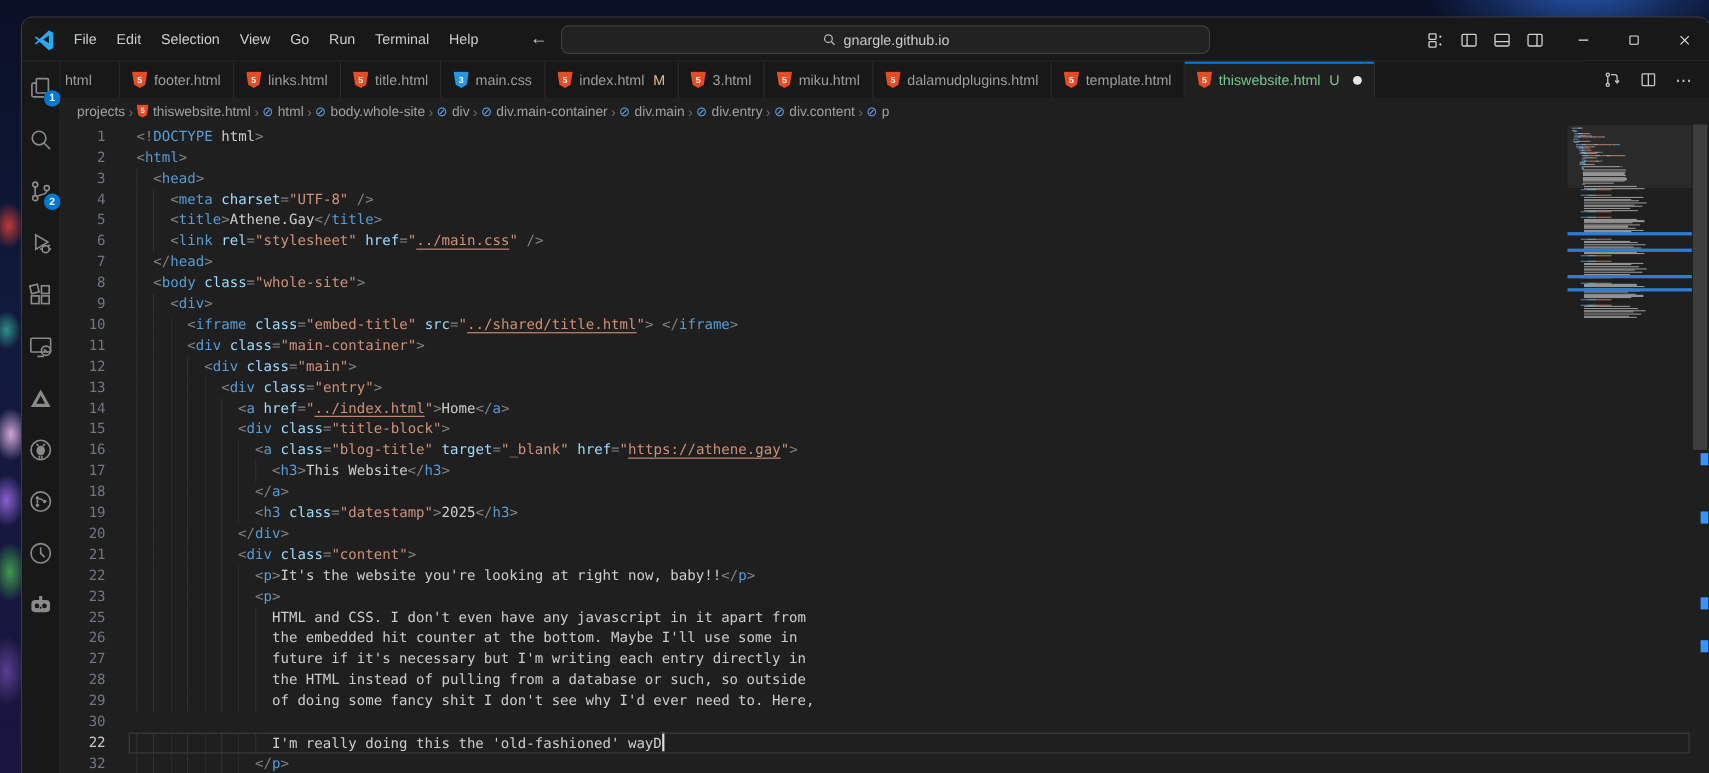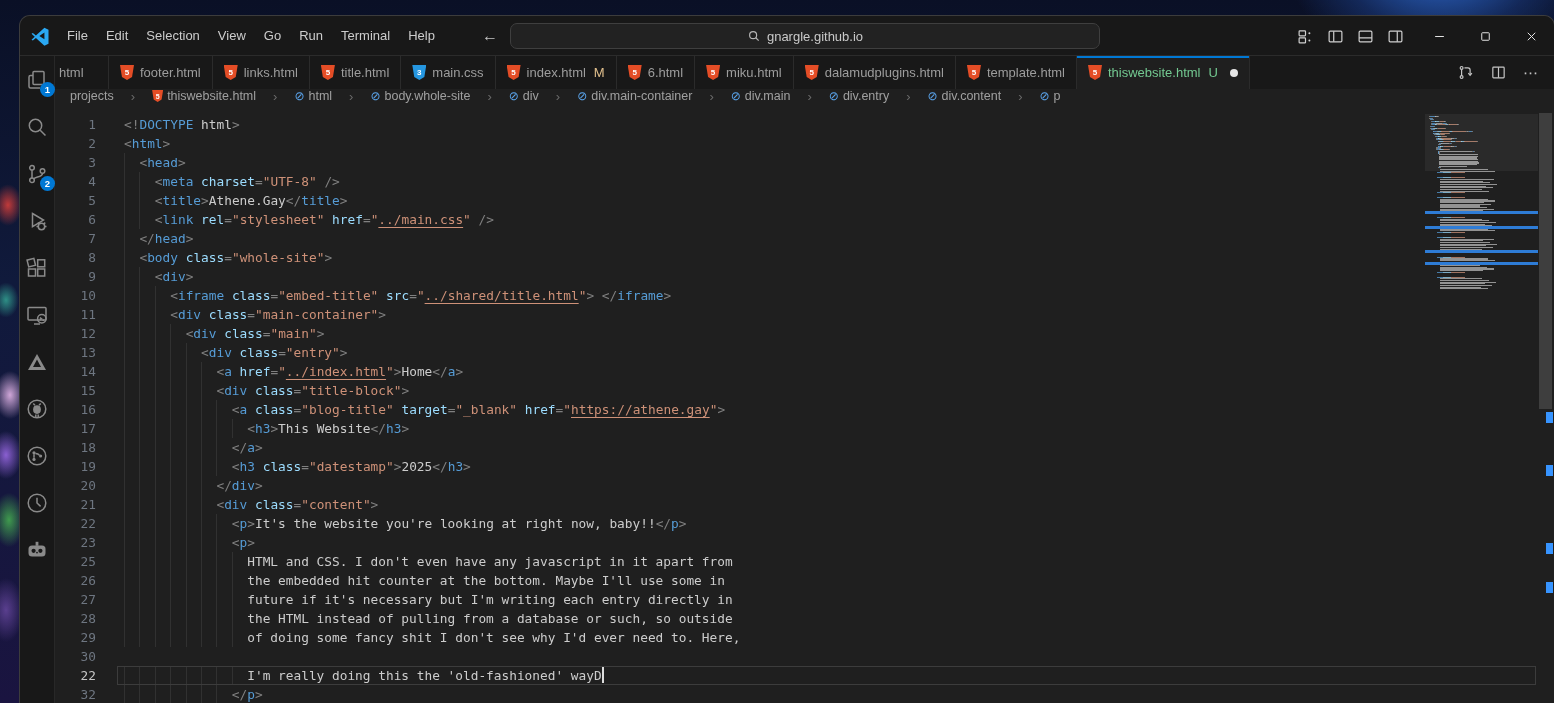--- a/index.html
+++ b/index.html
@@ -62,21 +62,21 @@
     clip-path:polygon(0 0,100% 0,86% 80%,50% 100%,14% 80%); color:#fff; font-size:8px; font-weight:bold; }
   .shield-html{ background:#e44d26; }
   .shield-css{ background:#2596e0; }
   .tab-badge-m{ color:#e2c08d; margin-left:2px; }
   .tab-badge-u{ color:#73c991; margin-left:2px; }
   .dirty-dot{ width:8px; height:8px; border-radius:50%; background:#e6e6e6; margin-left:6px; }
   .editor-actions{ margin-left:auto; display:flex; align-items:center; gap:16px; padding:0 15px; color:#c5c5c5; background:#181818; }
   .editor-actions .ea{ width:17px; height:17px; }
   .editor-actions .more{ font-size:15px; letter-spacing:1px; color:#c5c5c5; }
   
-  .breadcrumb{ height:24px; flex:none; display:flex; align-items:flex-start; padding-left:15px; gap:16px;
+  .breadcrumb{ height:24px; flex:none; display:flex; align-items:center; padding-left:15px; gap:2px;
     font-size:12.5px; color:#a0a0a0; background:#1f1f1f; }
   .bc-sep{ color:#6a6a6a; font-size:13px; padding:0 1px; }
   .bc-item{ display:flex; align-items:center; gap:4px; }
   .bc-symbol{ color:#5aa4ec; font-size:12px; }
   .bc-shield{ width:11px; height:12px; font-size:7px; }
   
   .editor{ position:relative; flex:1; overflow:hidden; padding-top:2px;
     font-family:"DejaVu Sans Mono", monospace; font-size:12.8px; line-height:19px; }
   .row{ position:relative; display:flex; height:19px; }
   .ln{ width:41px; flex:none; text-align:right; color:#6e7681; user-select:none; }
@@ -280,21 +280,21 @@
             <span class="file-shield shield-css">3</span>
             <span>main.css</span>
           </div>
           <div class="tab">
             <span class="file-shield shield-html">5</span>
             <span>index.html</span>
             <span class="tab-badge-m">M</span>
           </div>
           <div class="tab">
             <span class="file-shield shield-html">5</span>
-            <span>6.html</span>
+            <span>3.html</span>
           </div>
           <div class="tab">
             <span class="file-shield shield-html">5</span>
             <span>miku.html</span>
           </div>
           <div class="tab">
             <span class="file-shield shield-html">5</span>
             <span>dalamudplugins.html</span>
           </div>
           <div class="tab">

